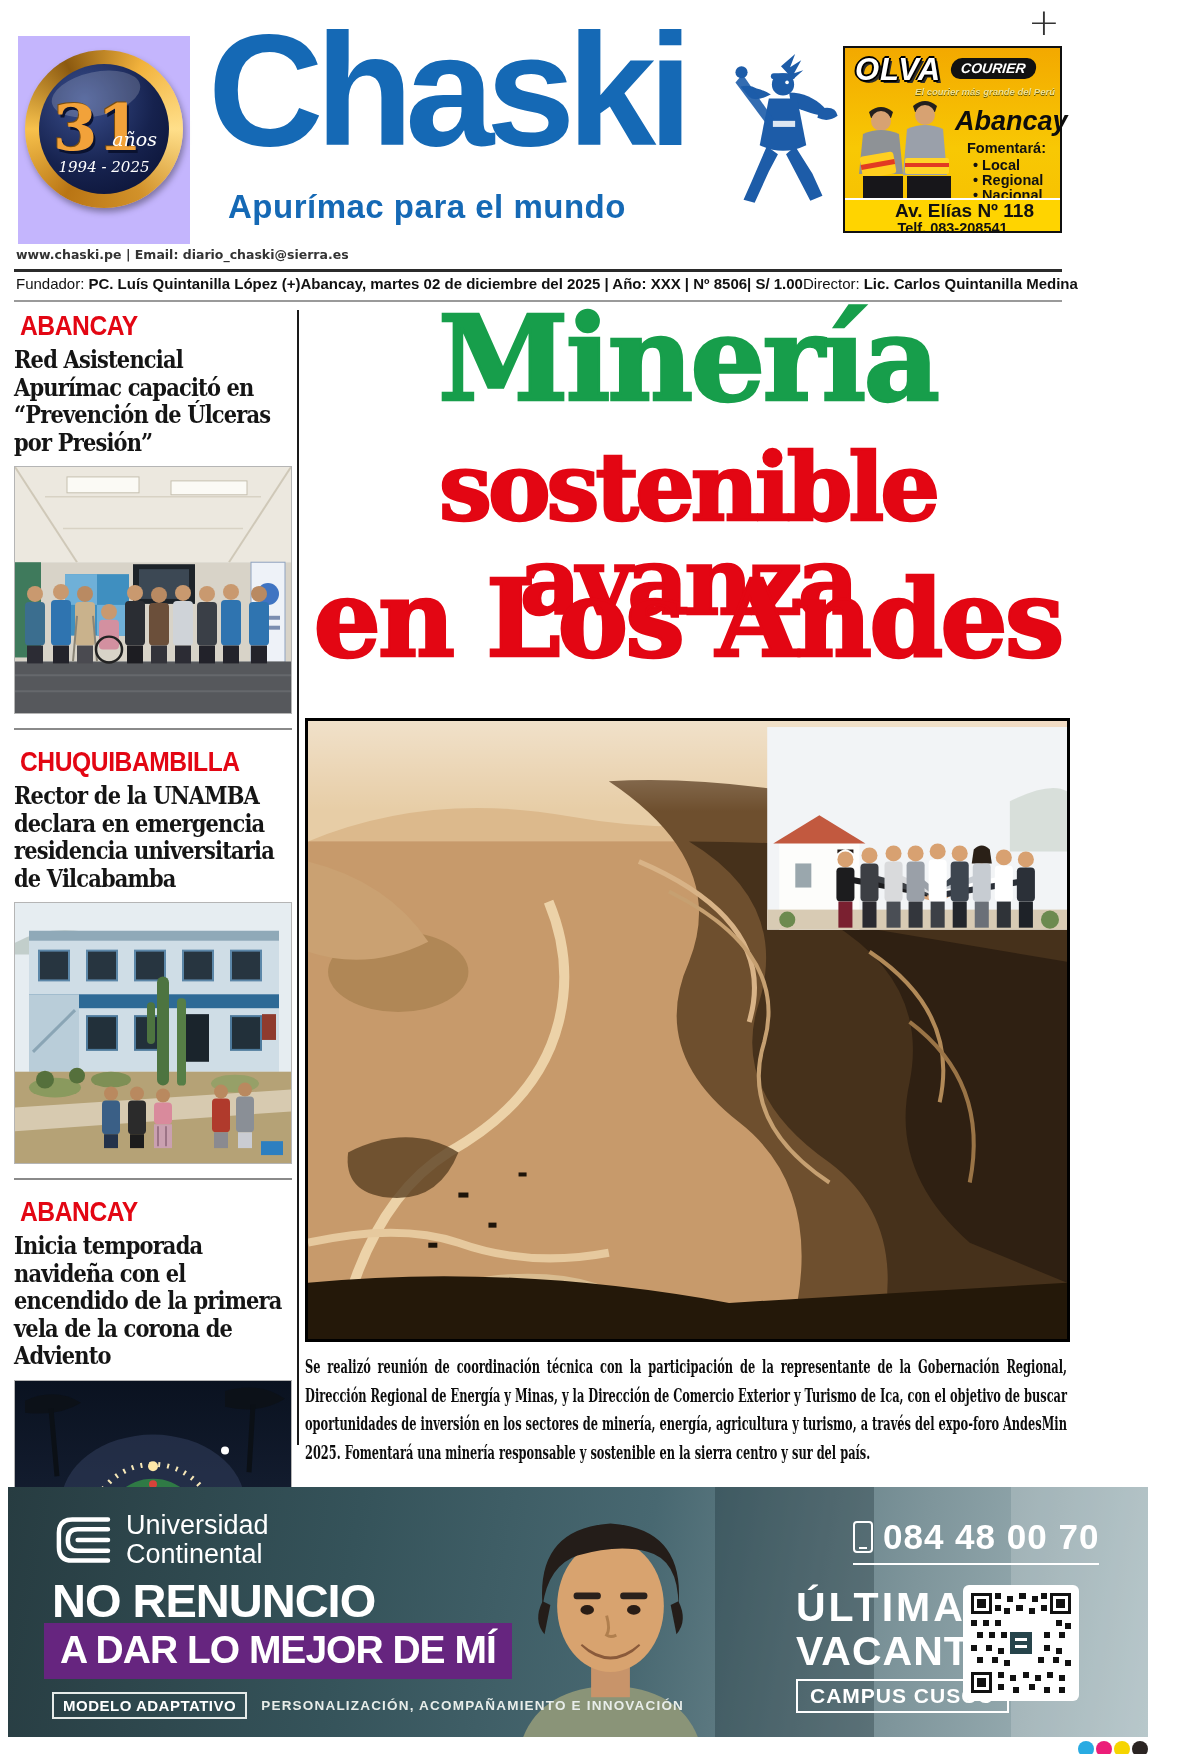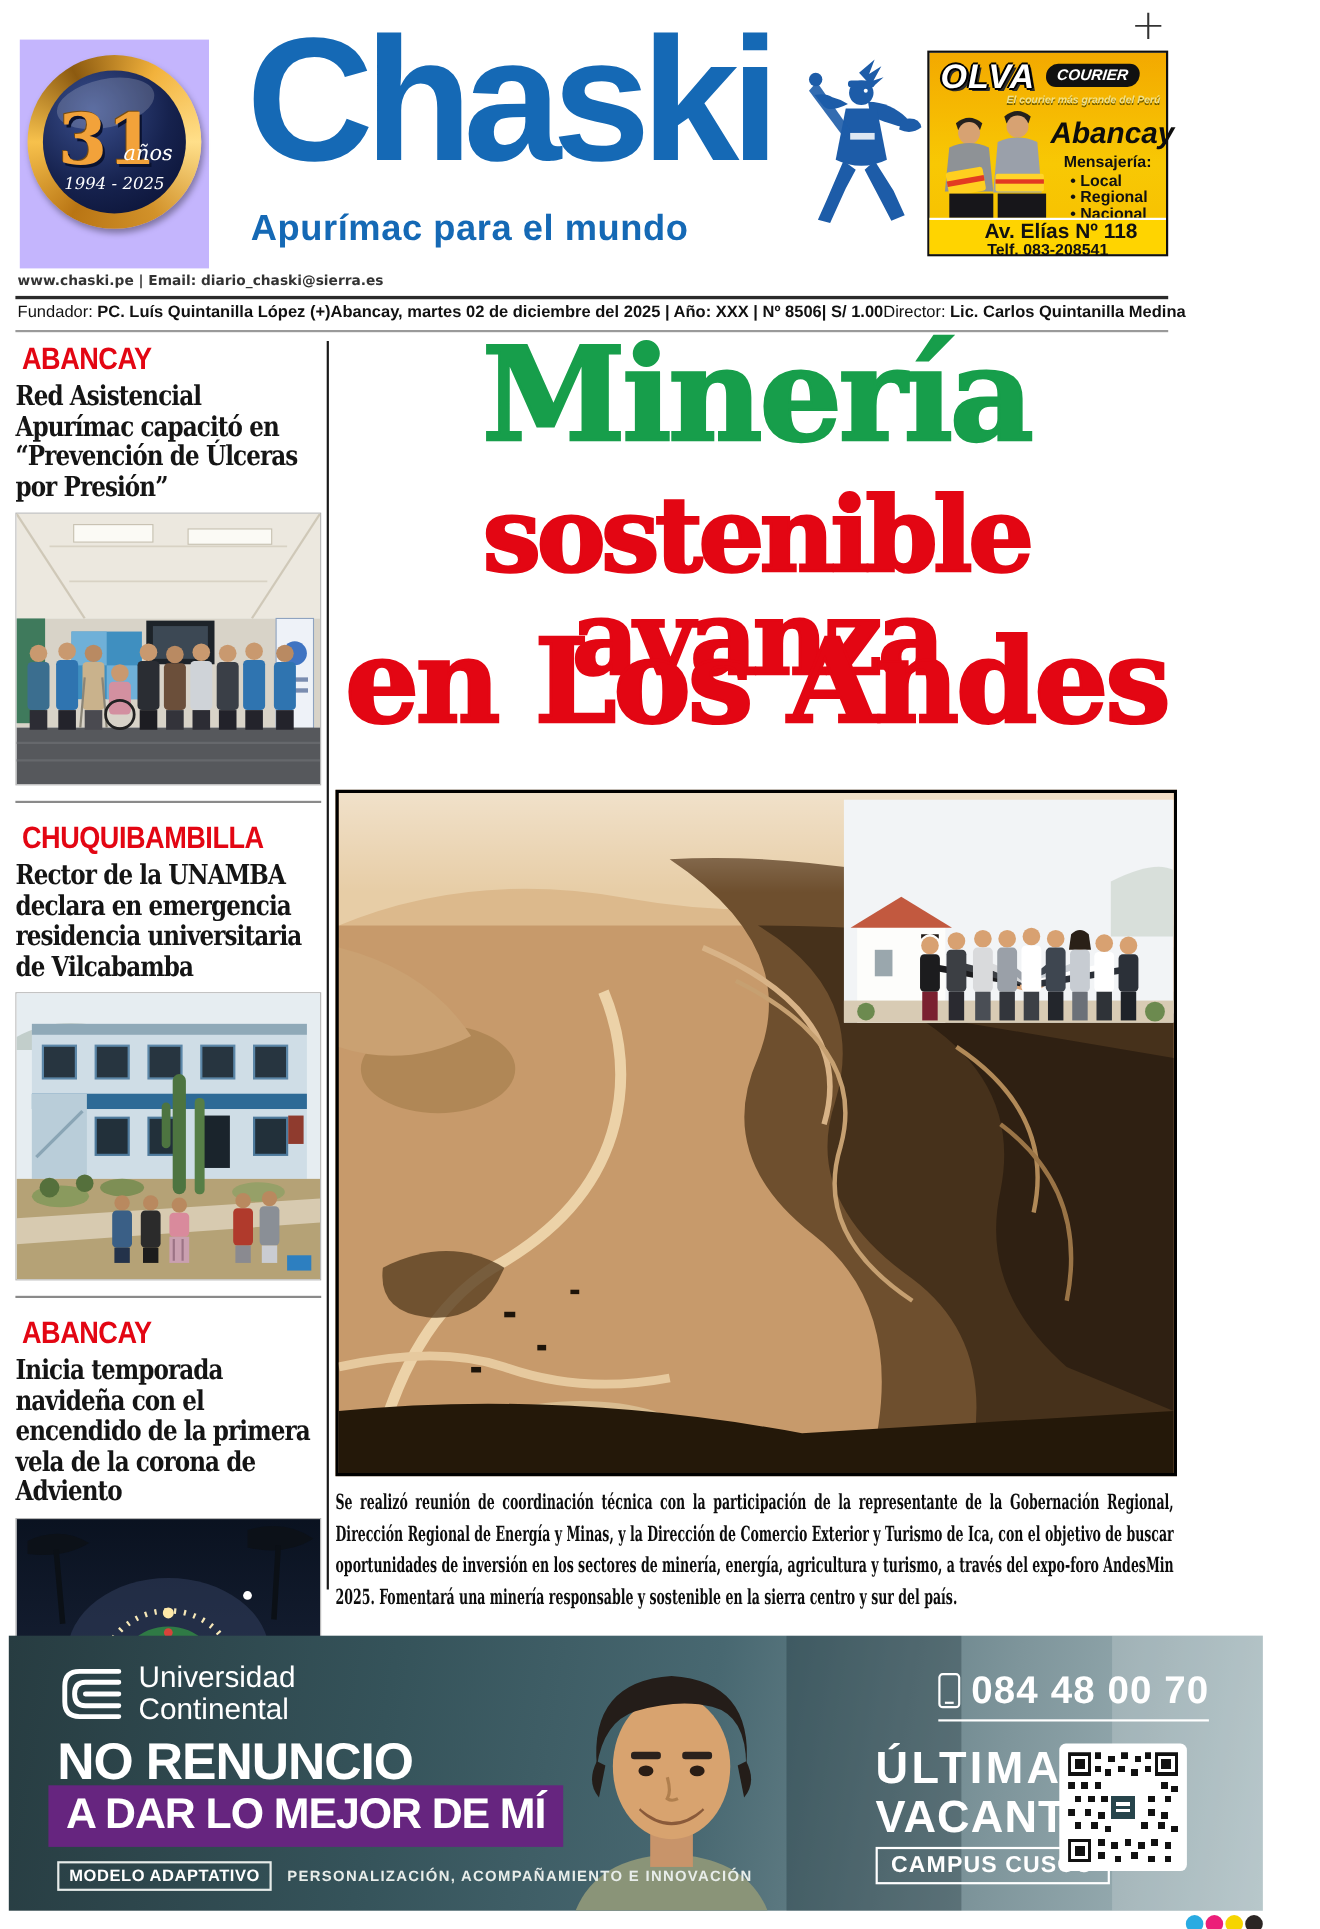--- a/index.html
+++ b/index.html
@@ -18,21 +18,21 @@
          background:radial-gradient(circle at 35% 28%,#3a4f8e,#16224e 55%,#0b1336 90%);overflow:hidden;}
   .badge-inner:before{content:"";position:absolute;left:12px;top:8px;width:90px;height:44px;border-radius:50%;
          background:rgba(255,255,255,.18);transform:rotate(-12deg);}
   .badge-31{position:absolute;left:14px;top:26px;font-size:64px;font-weight:900;color:#f2a23a;
          text-shadow:2px 3px 0 #0a1230,-1px -1px 0 #7a4e10;font-family:"DejaVu Serif",serif;}
   .badge-anios{position:absolute;right:12px;top:64px;font-size:19px;color:#fff;font-style:italic;
          font-family:"DejaVu Serif",serif;}
   .badge-range{position:absolute;left:0;right:0;bottom:18px;text-align:center;font-size:15px;color:#fff;
          font-style:italic;font-family:"DejaVu Serif",serif;}
   .contact-line{left:16px;top:247px;font-size:12.5px;font-weight:600;color:#333;font-family:"DejaVu Sans",sans-serif;}
-  .paper-title{left:224px;top:6px;width:560px;font-size:160px;line-height:1.05;font-weight:800;
+  .paper-title{left:208px;top:6px;width:560px;font-size:160px;line-height:1.05;font-weight:800;
          letter-spacing:-8px;color:#1569b5;}
   .paper-tagline{left:228px;top:188px;font-size:33px;font-weight:800;color:#1569b5;letter-spacing:.5px;}
   .chaski-fig{left:722px;top:48px;}
 
   
   .olva{left:843px;top:46px;width:219px;height:187px;border:2.5px solid #101010;
         background:linear-gradient(#f3a900,#f8c804 55%,#f6bf00);}
   .olva-word{position:absolute;left:10px;top:4px;font-size:31px;font-style:italic;font-weight:900;color:#fff;
         letter-spacing:1px;text-shadow:-2px 0 #000,2px 0 #000,0 -2px #000,0 2px #000,-1px -1px #000,1px 1px #000,3px 3px 0 #2b2b2b;}
   .olva-courier{position:absolute;left:106px;top:10px;background:#111;color:#fff;font-style:italic;font-weight:800;
@@ -160,21 +160,21 @@
       <rect x="12" y="64" width="34" height="5" fill="#e23a22" transform="rotate(-10 29 67)"></rect>
       <rect x="14" y="78" width="40" height="26" fill="#17161a"></rect>
       <path d="M64 8 q12 -10 24 0 l-2 6 h-20z" fill="#23201d"></path>
       <circle cx="76" cy="17" r="10" fill="#d7a272"></circle>
       <path d="M58 31 q18 -8 36 0 l4 46 h-44z" fill="#9aa0aa"></path>
       <rect x="56" y="60" width="44" height="16" rx="2" fill="#ffd42a"></rect>
       <rect x="56" y="65" width="44" height="4" fill="#e23a22"></rect>
       <rect x="58" y="78" width="44" height="26" fill="#17161a"></rect>
     </svg>
     <span class="olva-city">Abancay</span>
-    <span class="olva-svc-title">Mensajería:</span>
+    <span class="olva-svc-title">Fomentará:</span>
     <span class="olva-svc1">• Local</span>
     <span class="olva-svc2">• Regional</span>
     <span class="olva-svc3">• Nacional</span>
     <div class="olva-note">Entrega y recojo en oficina</div>
     <div class="olva-band">
       <div class="olva-address">Av. Elías Nº 118</div>
       <div class="olva-phone">Telf. 083-208541</div>
     </div>
   </div>
 

